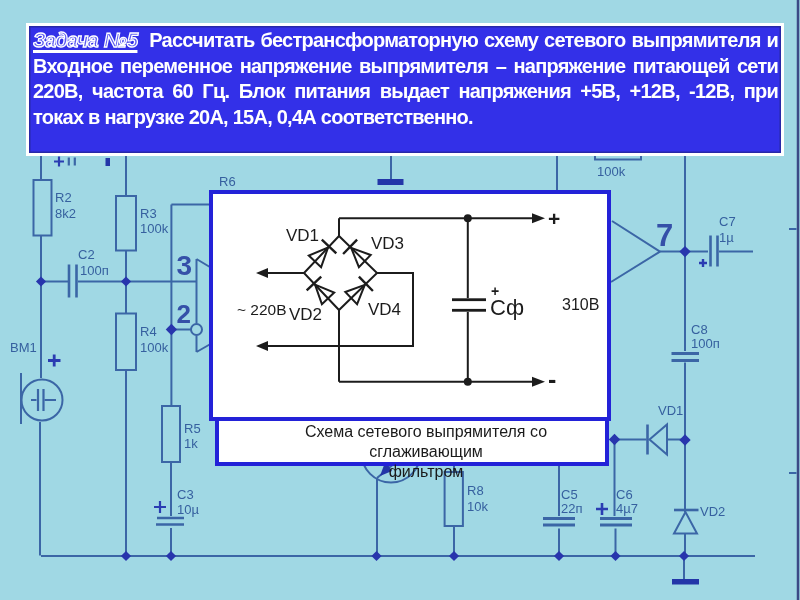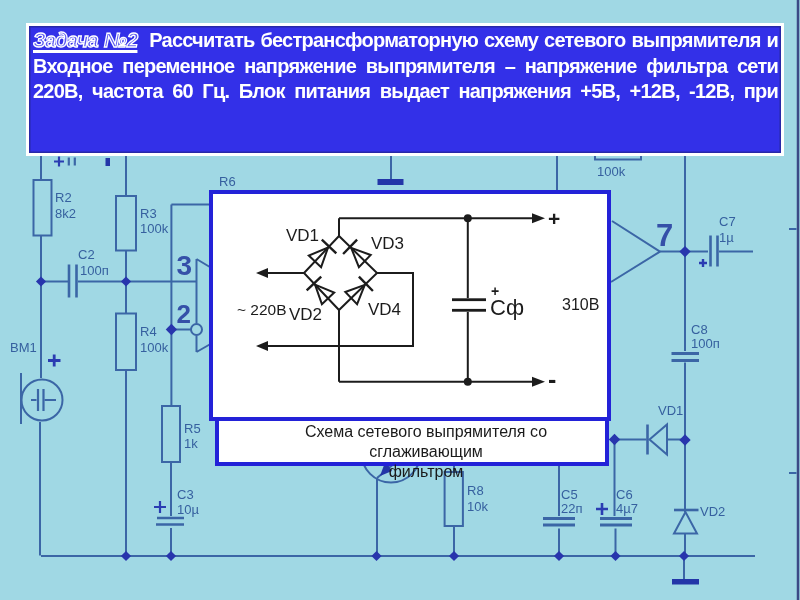--- a/index.html
+++ b/index.html
@@ -220,16 +220,17 @@
 <text x="237" y="315" font-size="15.5px">~ 220В</text>
 <text x="562" y="310" font-size="16px">310В</text>
 <text x="491" y="295.5" font-size="14px" font-weight="bold">+</text>
 <text x="490" y="314.5" font-size="22px">Сф</text>
 <text x="548" y="226" font-size="21px" font-weight="bold">+</text>
 <text x="548" y="388" font-size="25px" font-weight="bold">-</text>
 </g>
 </svg>
 
 <div id="textbox">
-<div class="ln"><span id="ttl">Задача №2</span>&nbsp; Рассчитать бестрансформаторную схему сетевого выпрямителя и</div>
-<div class="ln">Входное переменное напряжение выпрямителя – напряжение фильтра сети</div>
+<div class="ln"><span id="ttl">Задача №5</span>&nbsp; Рассчитать бестрансформаторную схему сетевого выпрямителя и</div>
+<div class="ln">Входное переменное напряжение выпрямителя – напряжение питающей сети</div>
 <div class="ln">220В, частота 60 Гц. Блок питания выдает напряжения +5В, +12В, -12В, при</div>
+<div class="ln last">токах в нагрузке 20А, 15А, 0,4А соответственно.</div>
 </div>
 
 </body></html>

